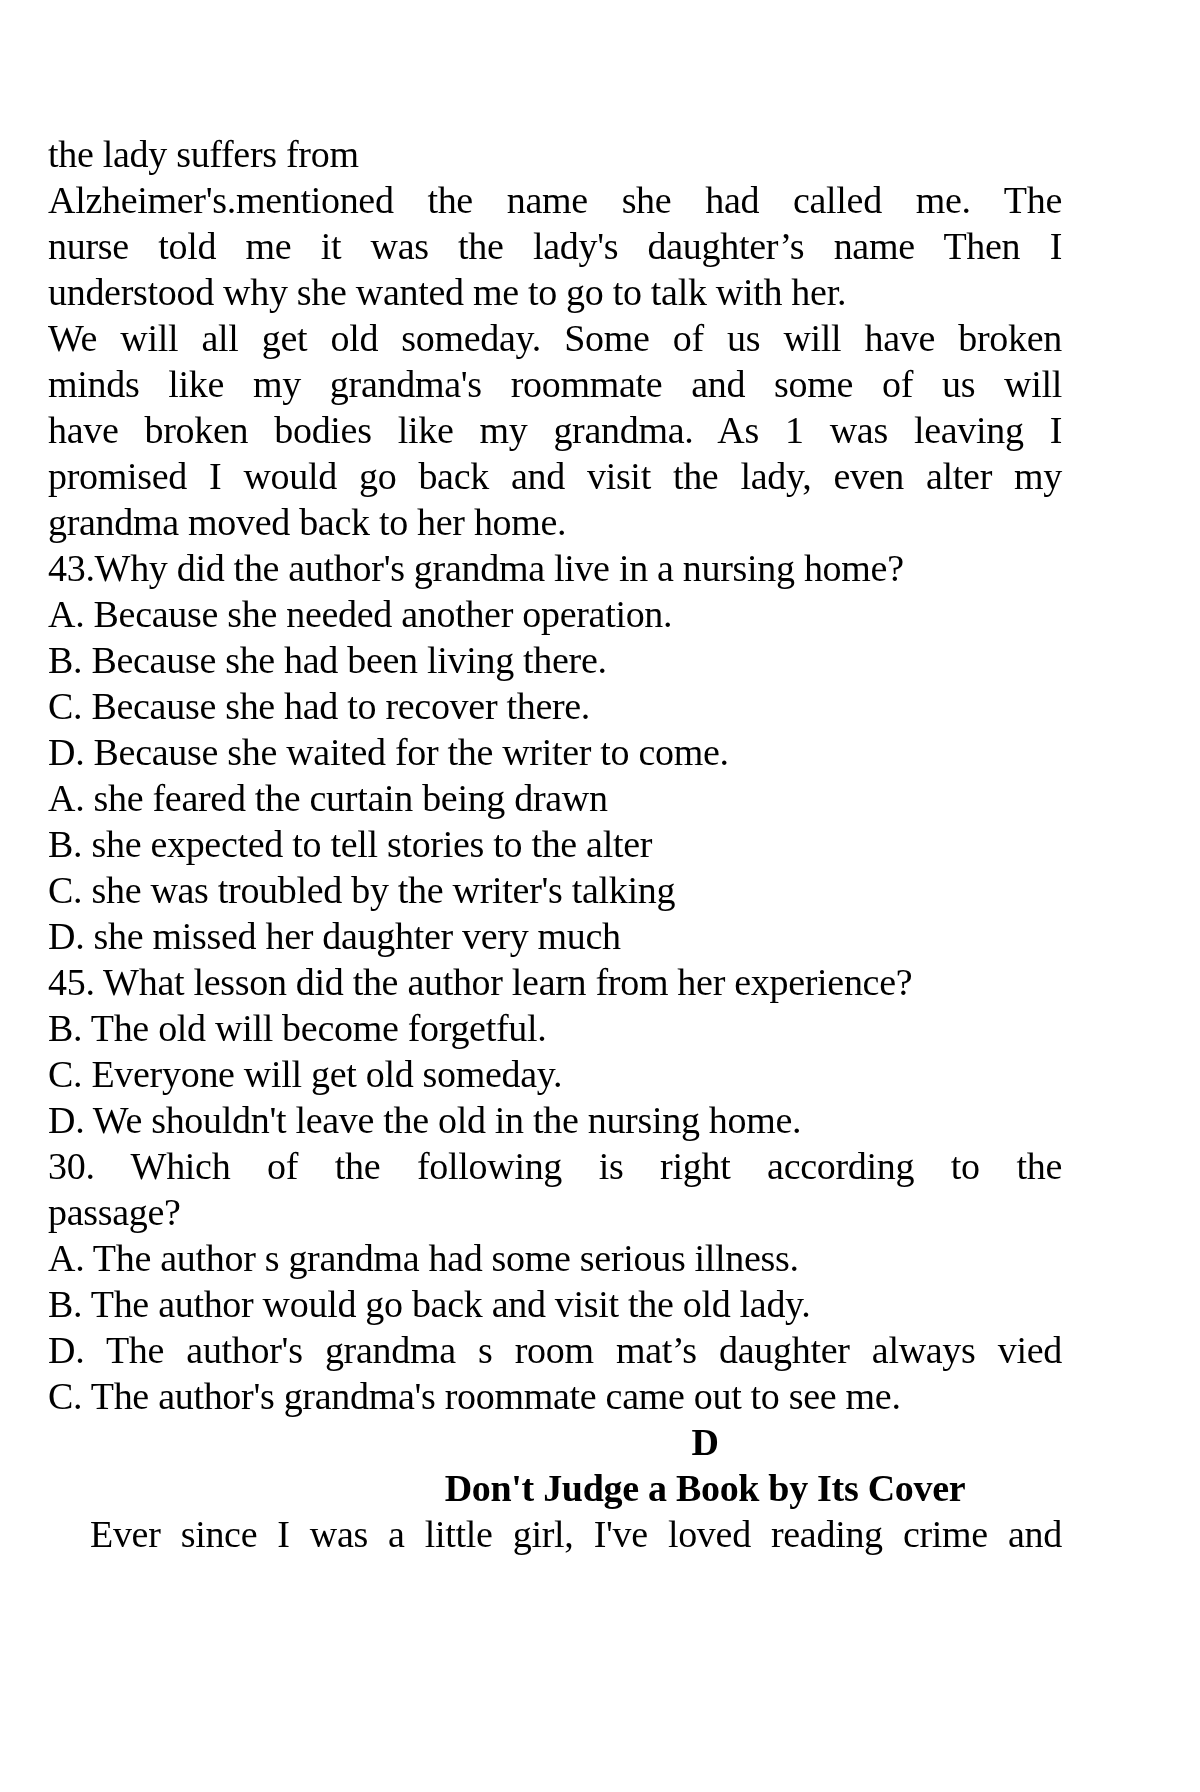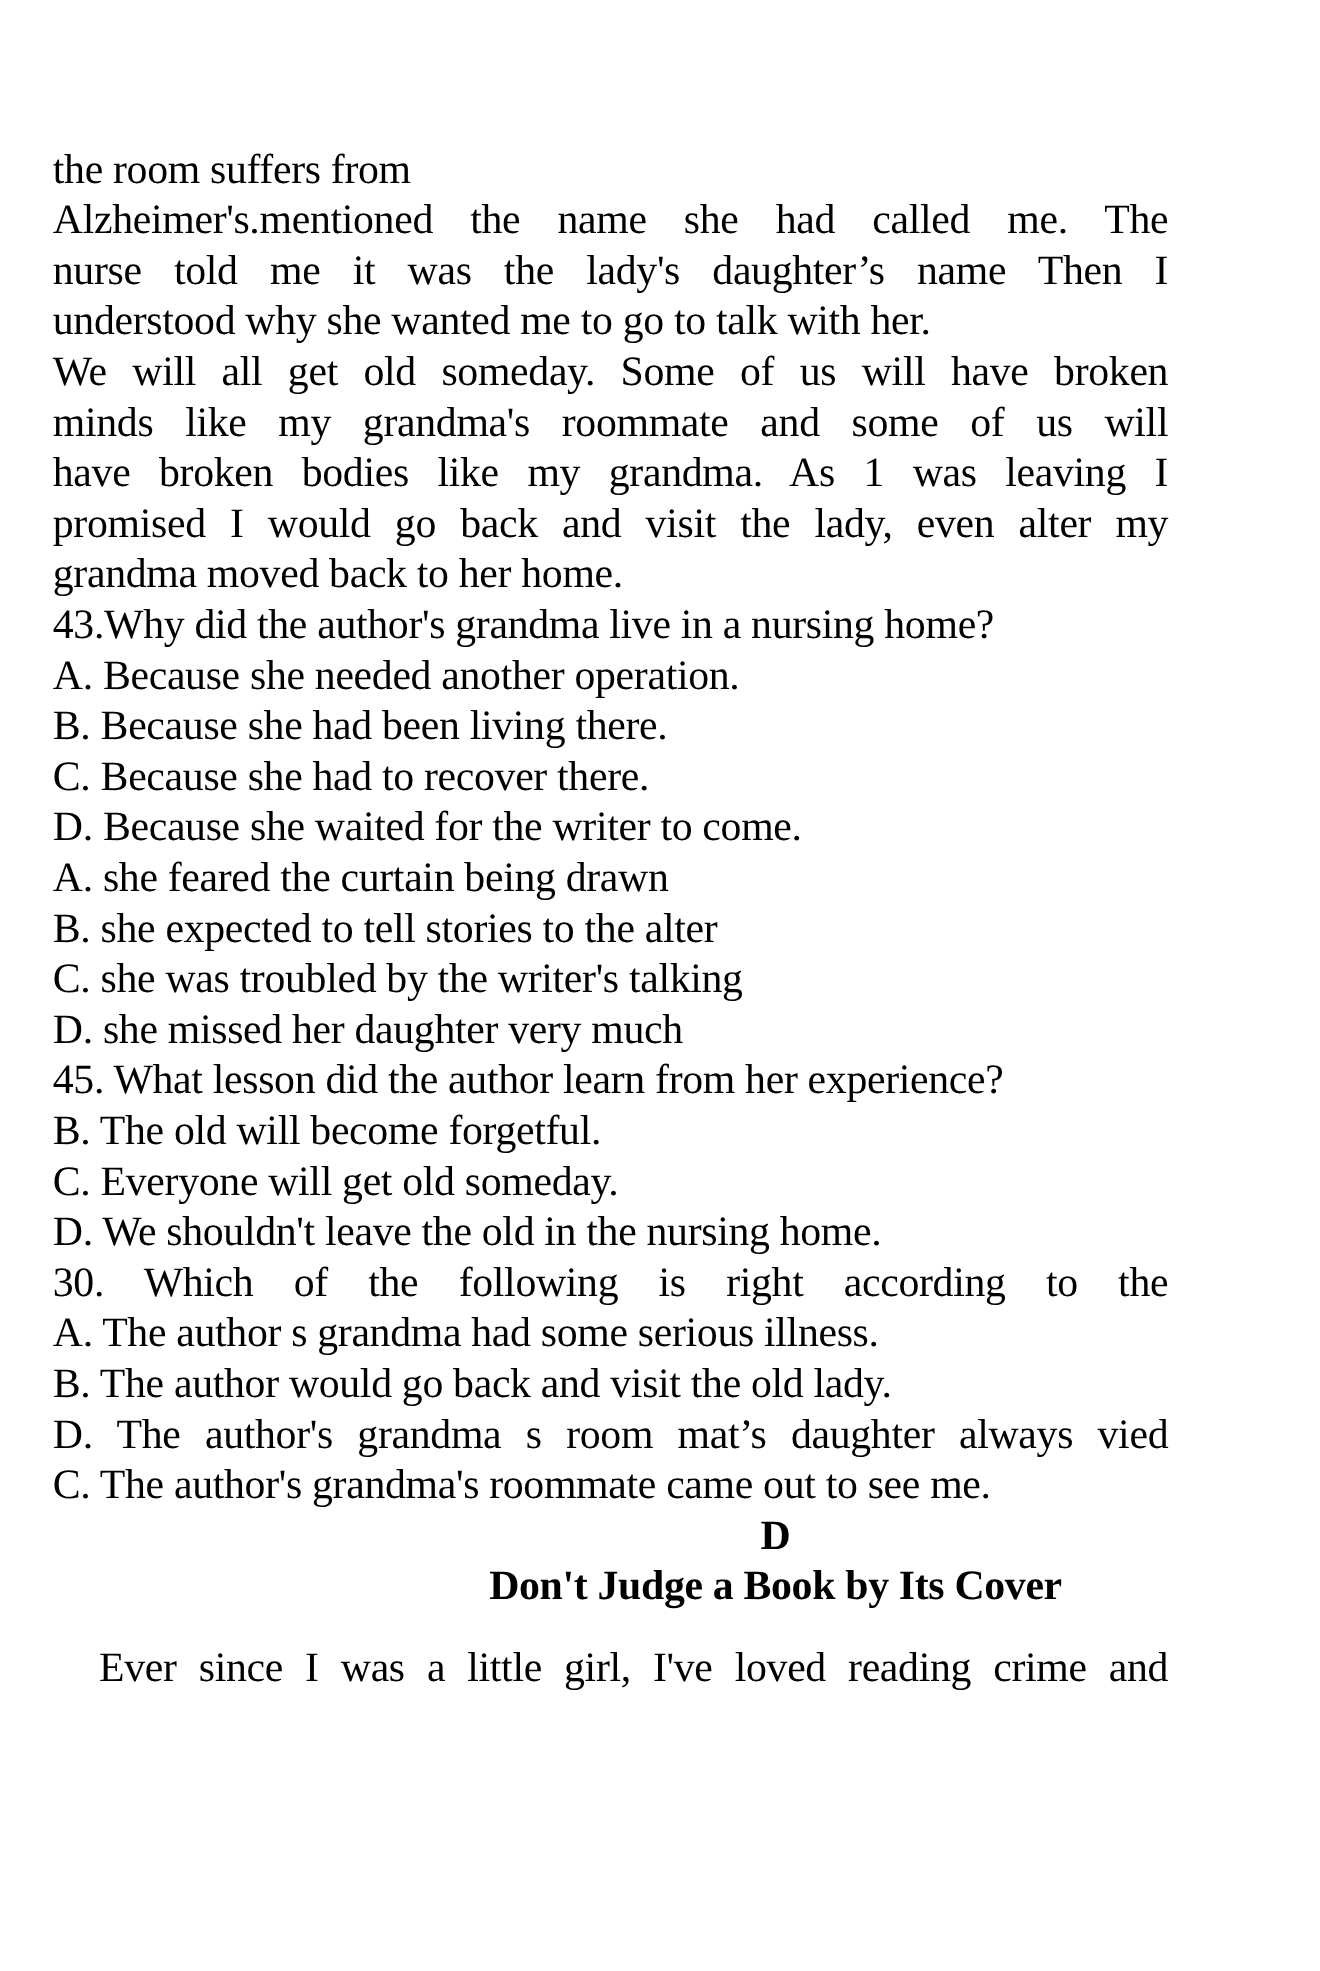--- a/index.html
+++ b/index.html
@@ -24,28 +24,28 @@
   .block { width: 1014px; }
   .line { min-height: 46px; }
   .line.left { text-align: left; white-space: nowrap; }
   .line.justify { text-align: justify; text-align-last: justify; }
   .line.center {
     text-align: center;
     margin-left: 300px;   
     white-space: nowrap;
   }
   .line.bold { font-weight: 700; }
-  .line.indent { text-indent: 42px; margin-top: 28px; }
+  .line.indent { text-indent: 42px; }
 </style>
 </head>
 <body>
 
 <div class="doc" id="doc">
     <div class="block">
-      <div class="line left">the room suffers from</div>
+      <div class="line left">the lady suffers from</div>
       <div class="line justify">Alzheimer's.mentioned the name she had called me. The</div>
       <div class="line justify">nurse told me it was the lady's daughter’s name Then I</div>
       <div class="line left">understood why she wanted me to go to talk with her.</div>
     </div>
     <div class="block">
       <div class="line justify">We will all get old someday. Some of us will have broken</div>
       <div class="line justify">minds like my grandma's roommate and some of us will</div>
       <div class="line justify">have broken bodies like my grandma. As 1 was leaving I</div>
       <div class="line justify">promised I would go back and visit the lady, even alter my</div>
       <div class="line left">grandma moved back to her home.</div>
@@ -64,20 +64,21 @@
       <div class="line left">D. she missed her daughter very much</div>
     </div>
     <div class="block">
       <div class="line left">45. What lesson did the author learn from her experience?</div>
       <div class="line left">B. The old will become forgetful.</div>
       <div class="line left">C. Everyone will get old someday.</div>
       <div class="line left">D. We shouldn't leave the old in the nursing home.</div>
     </div>
     <div class="block">
       <div class="line justify">30. Which of the following is right according to the</div>
+      <div class="line left">passage?</div>
       <div class="line left">A. The author s grandma had some serious illness.</div>
       <div class="line left">B. The author would go back and visit the old lady.</div>
       <div class="line justify">D. The author's grandma s room mat’s daughter always vied</div>
       <div class="line left">C. The author's grandma's roommate came out to see me.</div>
     </div>
     <div class="block">
       <div class="line center bold">D</div>
     </div>
     <div class="block">
       <div class="line center bold">Don't Judge a Book by Its Cover</div>

